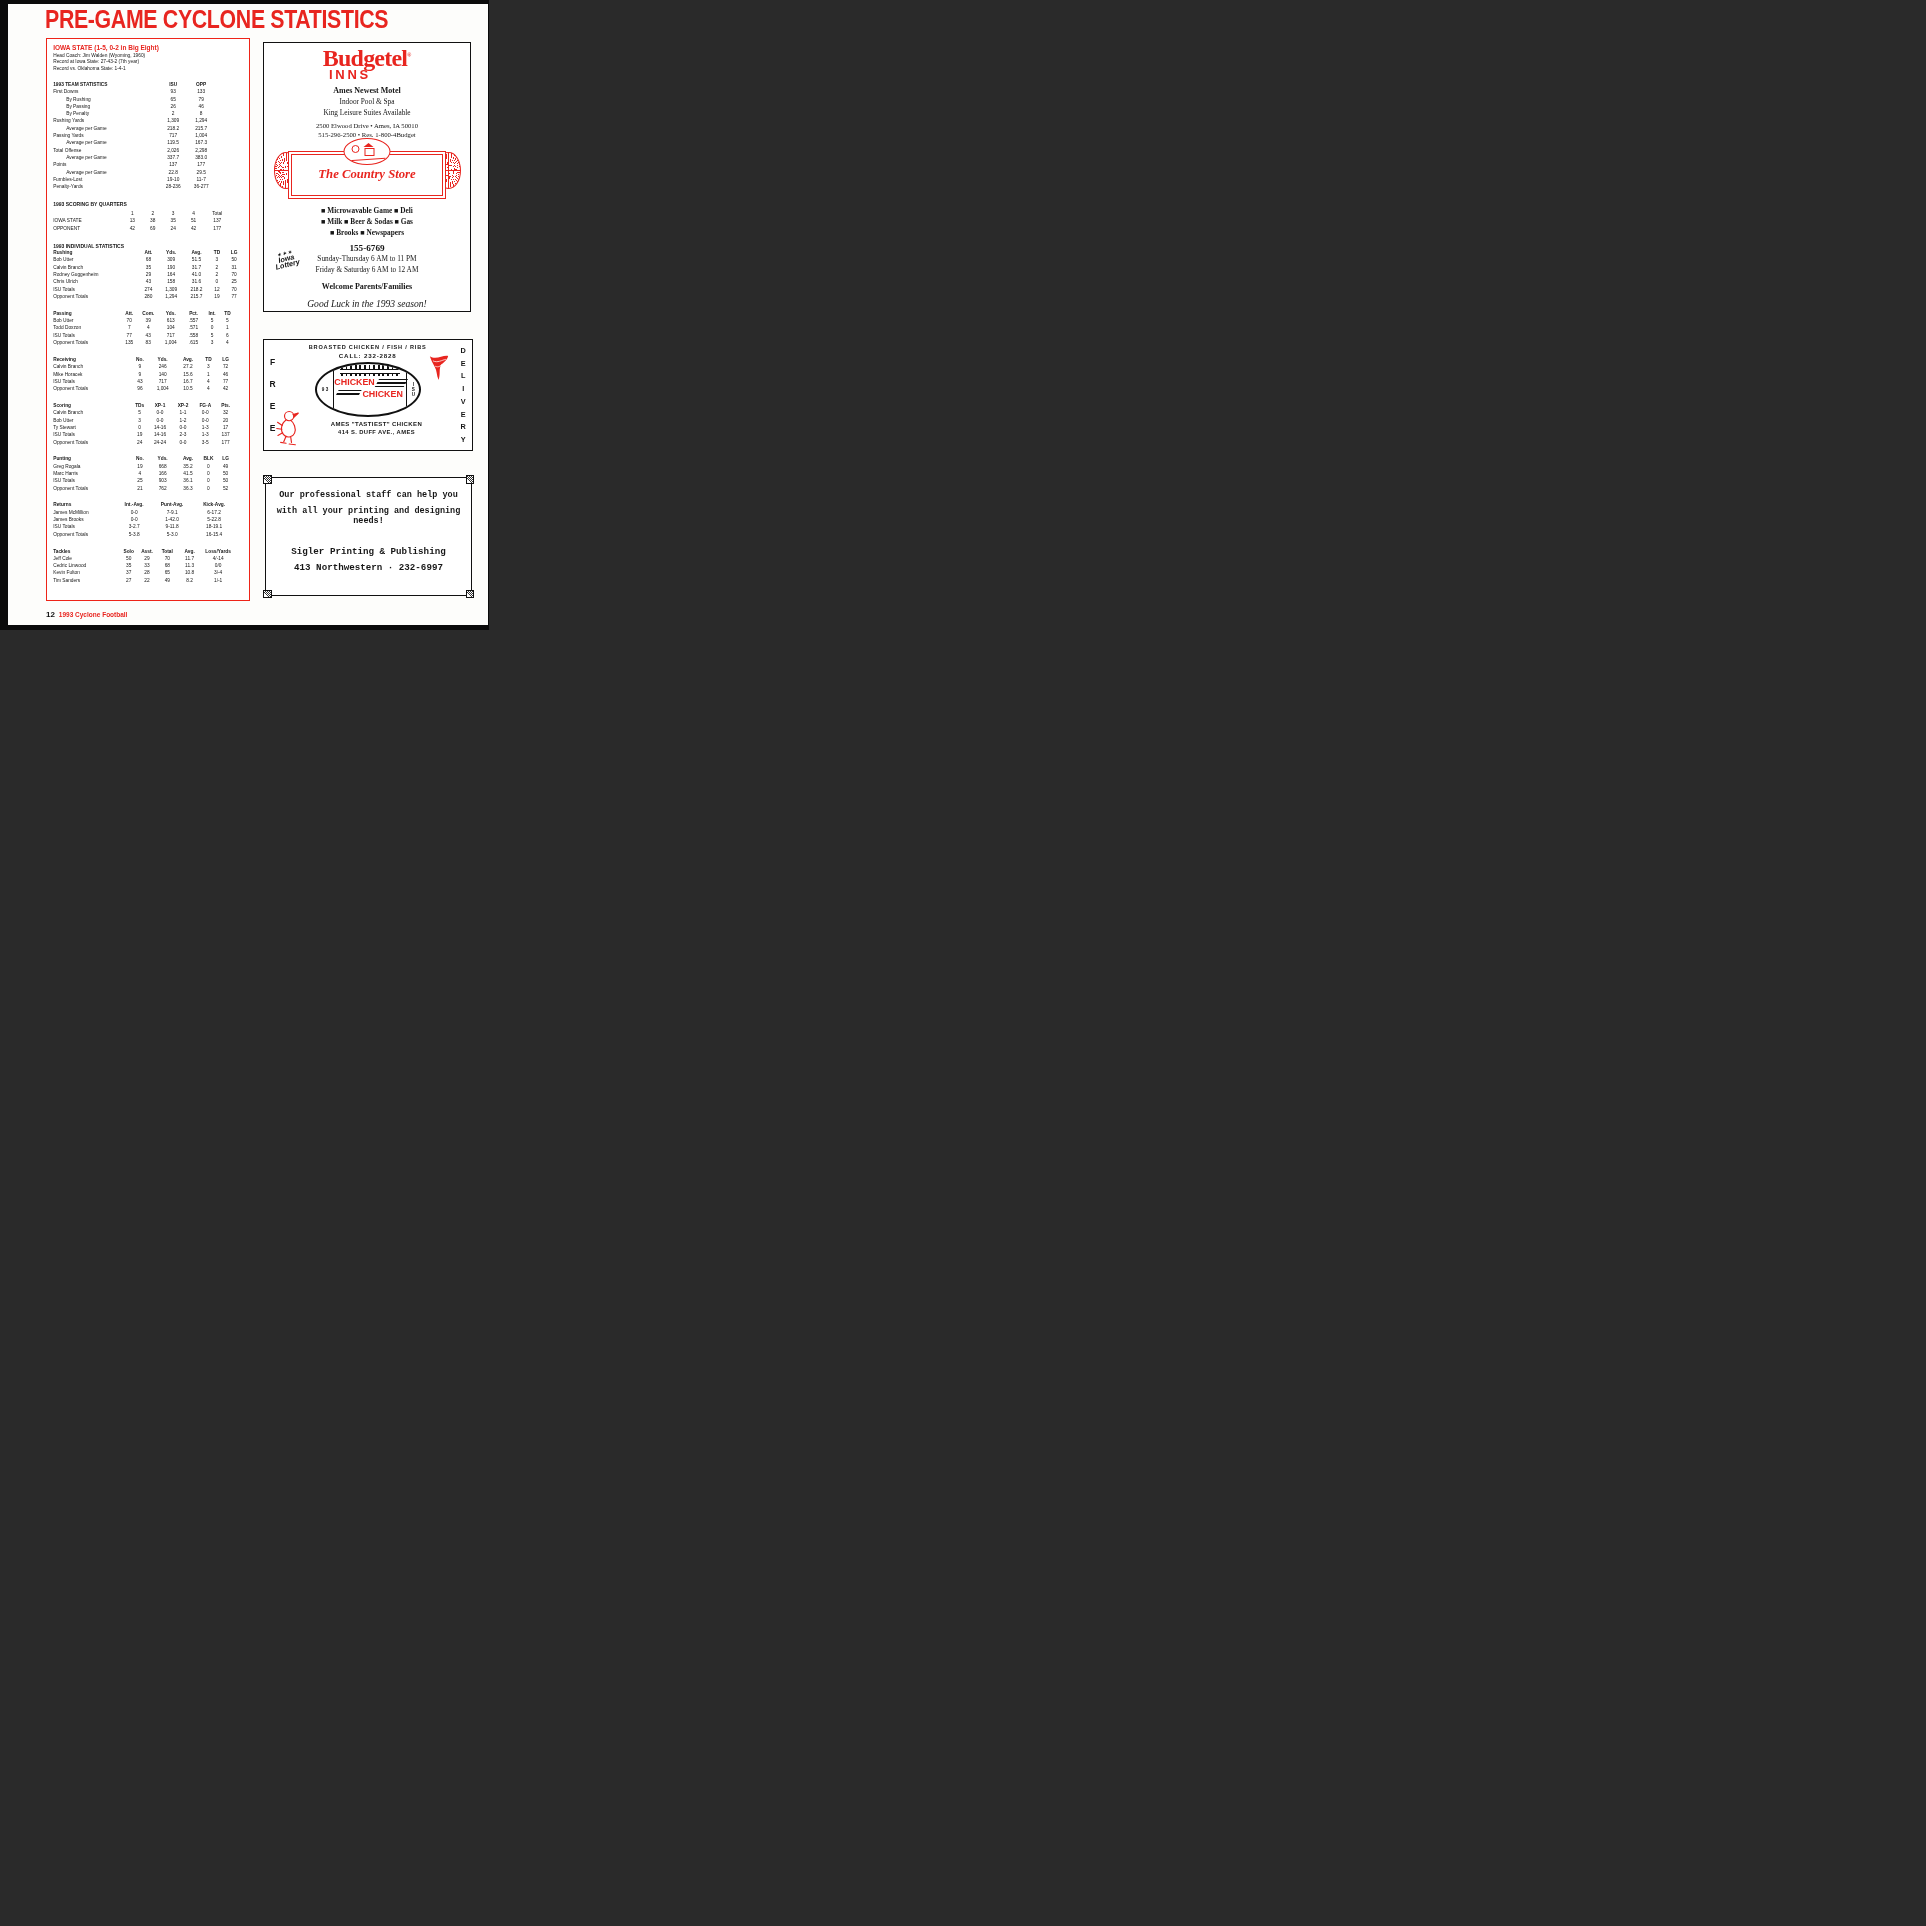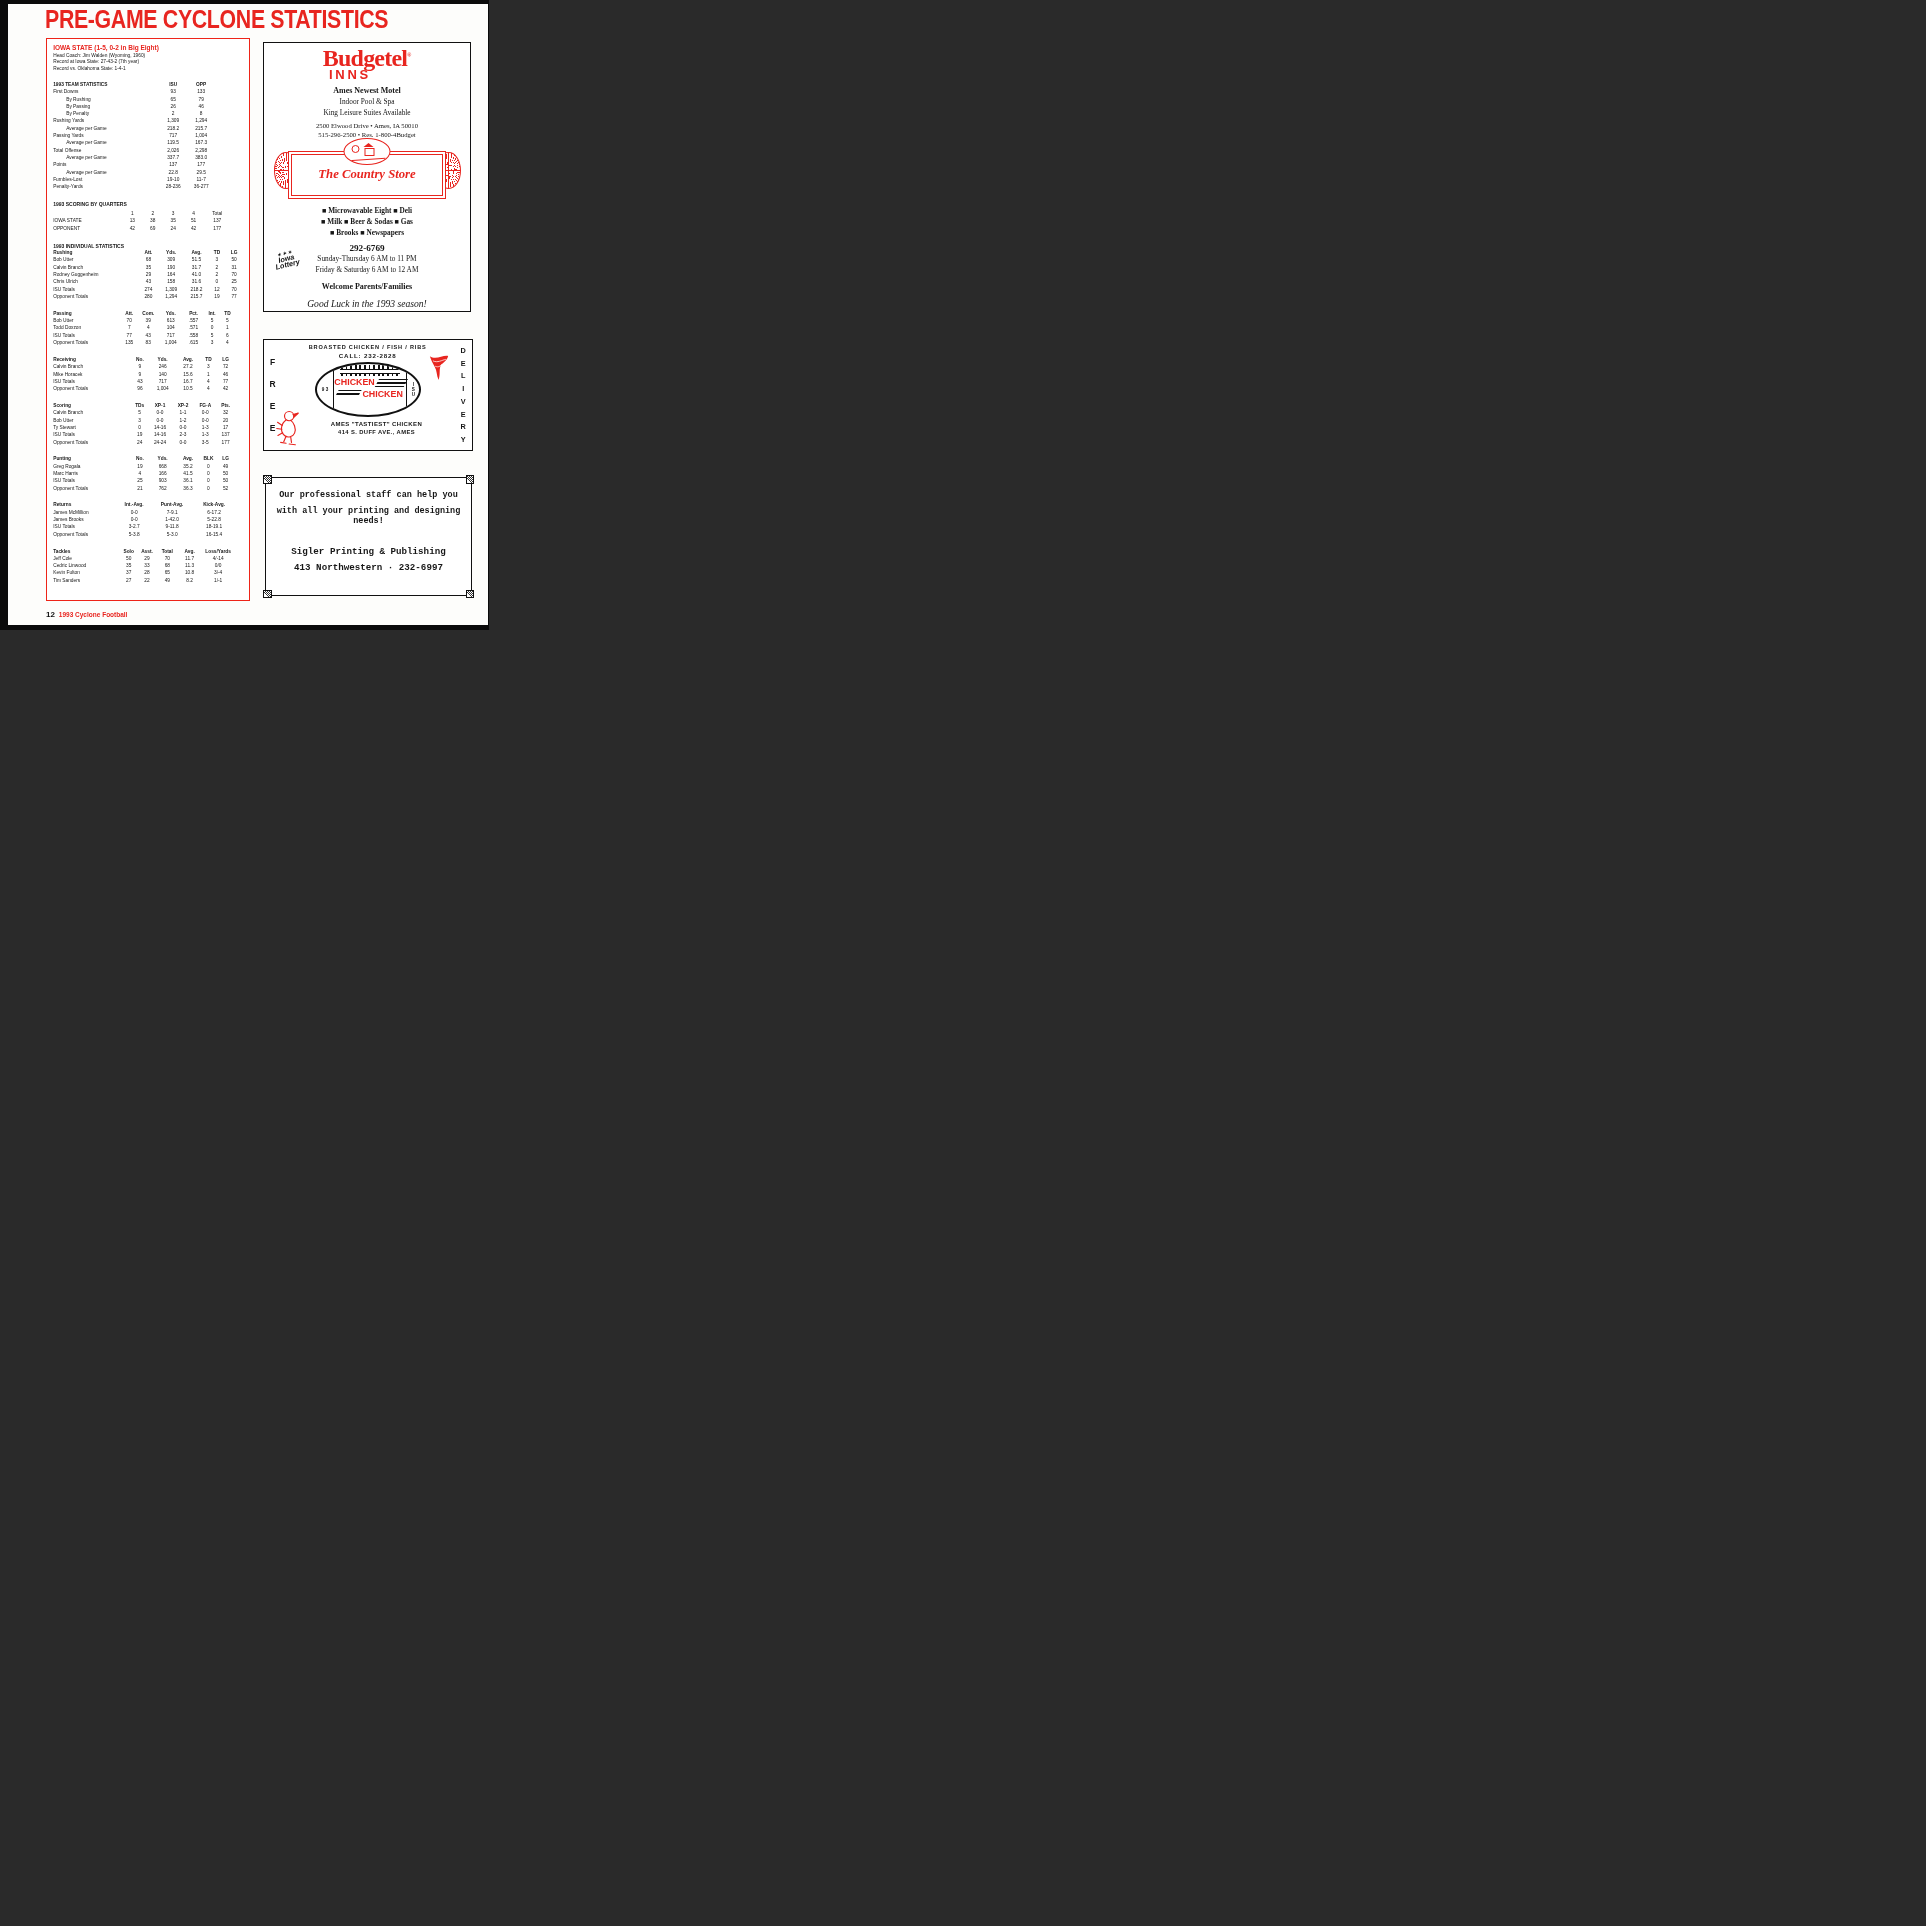--- a/index.html
+++ b/index.html
@@ -591,25 +591,25 @@
           <div class="ground"></div>
       </div>
       <div class="csframe">
         <div class="csinner">
           <div class="csname">The Country Store</div>
         </div>
       </div>
     </div>
 
     <div class="csitems" id="cs-items">
-        <div>■ Microwavable Eight ■ Deli</div>
+        <div>■ Microwavable Game ■ Deli</div>
         <div>■ Milk ■ Beer &amp; Sodas ■ Gas</div>
         <div>■ Brooks ■ Newspapers</div>
       </div>
-    <div class="csphone">292-6769</div>
+    <div class="csphone">155-6769</div>
     <div class="hours">
       <div class="lottery">
         <div class="st">✶✶✶</div>
         <div>Iowa</div>
         <div>Lottery</div>
       </div>
       <div class="hourstxt">
         <div>Sunday-Thursday 6 AM to 11 PM</div>
         <div>Friday &amp; Saturday 6 AM to 12 AM</div>
       </div>

